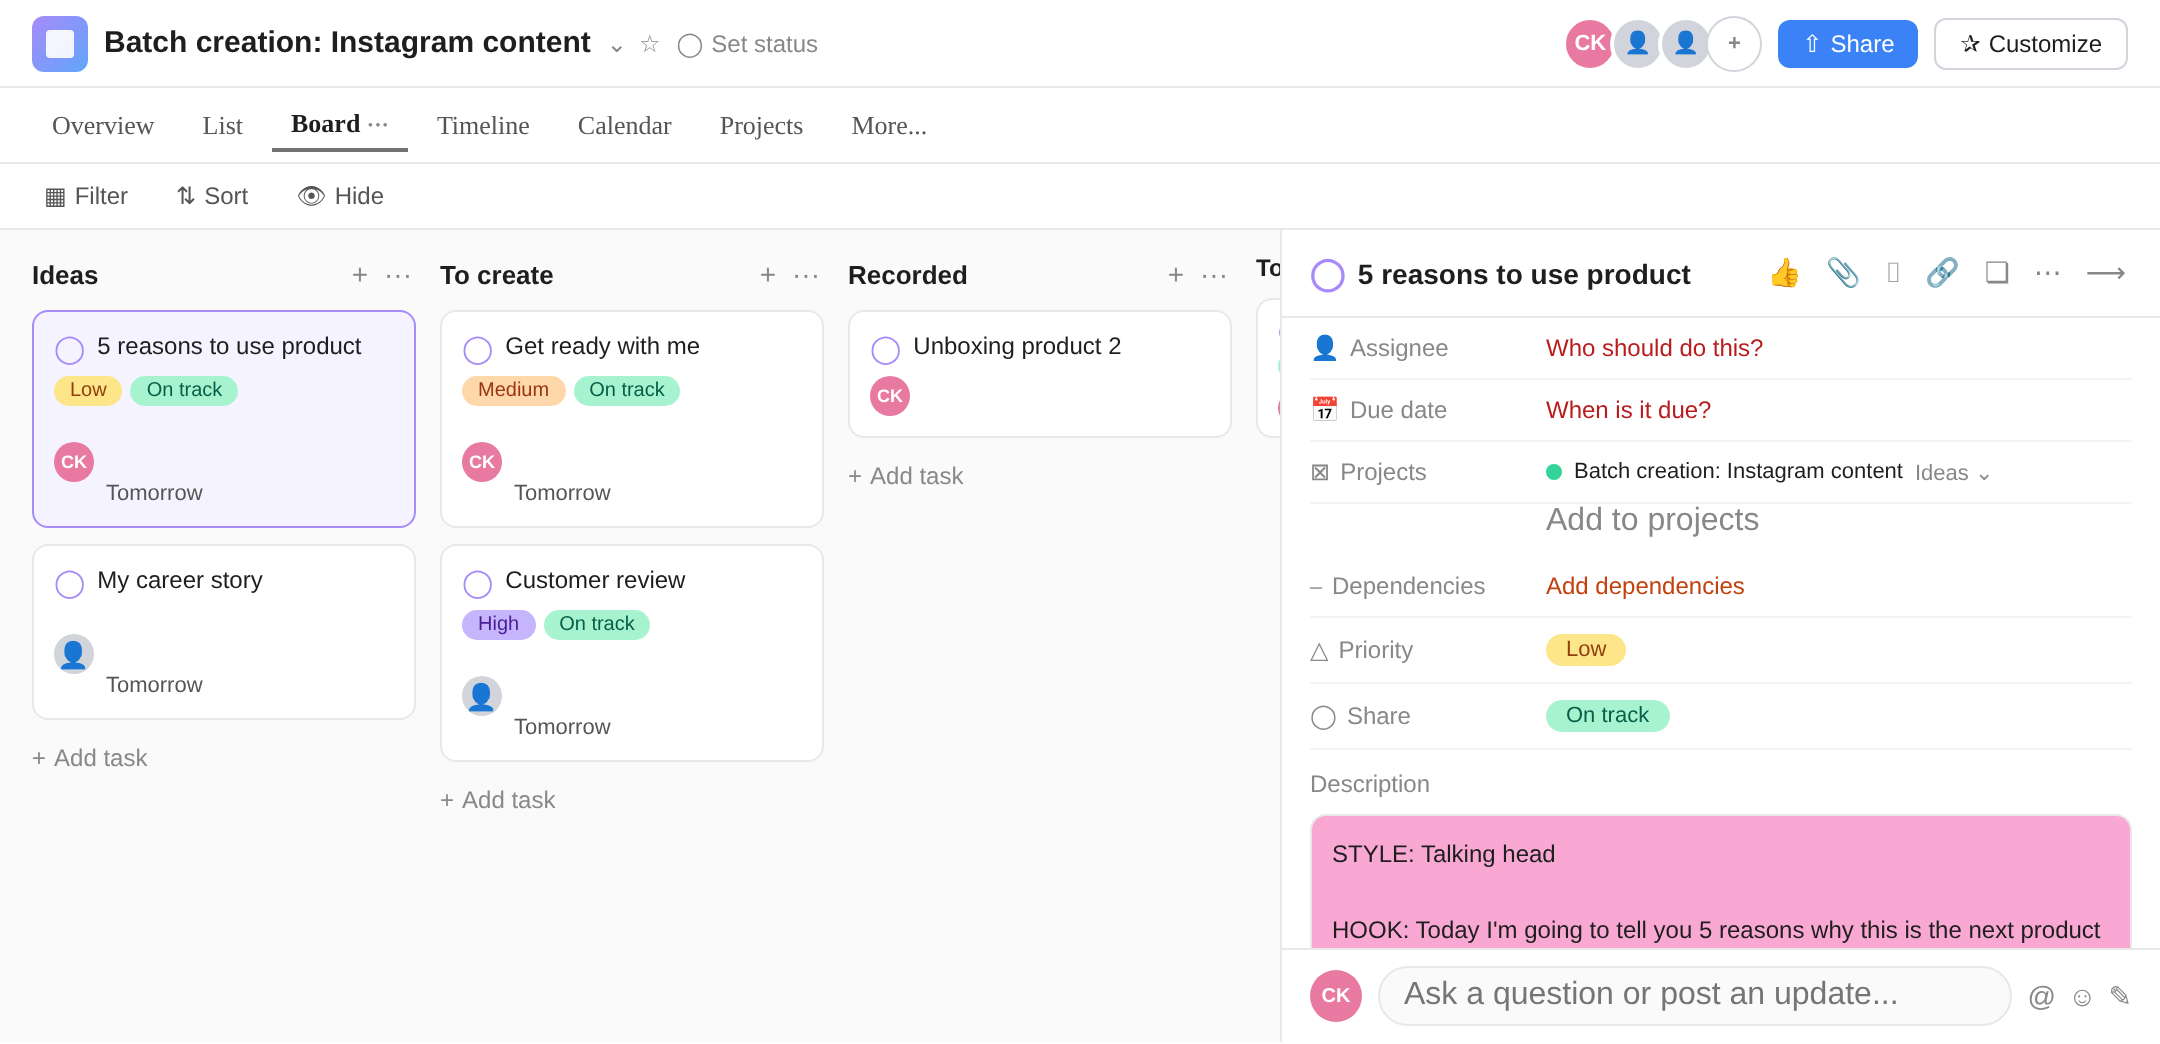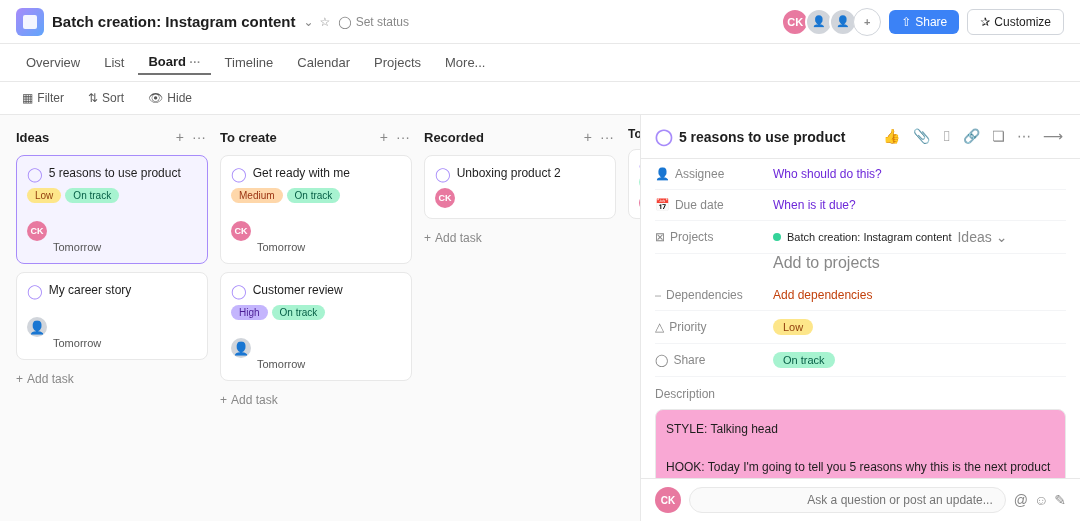--- a/index.html
+++ b/index.html
@@ -18,21 +18,21 @@
     .avatar-group { display: flex; }
     .avatar { width: 28px; height: 28px; border-radius: 50%; background: #e879a0; color: white; font-size: 11px; font-weight: 600; display: flex; align-items: center; justify-content: center; border: 2px solid white; margin-left: -4px; }
     .avatar:first-child { margin-left: 0; }
     .avatar.gray { background: #d1d5db; }
     .avatar.blue-outline { background: white; border: 1.5px solid #d1d5db; color: #888; }
     .btn-share { background: #3b82f6; color: white; border: none; border-radius: 6px; padding: 5px 12px; font-size: 12px; font-weight: 500; cursor: pointer; display: flex; align-items: center; gap: 4px; }
     .btn-customize { background: white; color: #1e1e1e; border: 1px solid #d1d5db; border-radius: 6px; padding: 5px 12px; font-size: 12px; font-weight: 500; cursor: pointer; display: flex; align-items: center; gap: 4px; }
 
     
     .nav-tabs { display: flex; align-items: center; padding: 0 16px; height: 38px; border-bottom: 1px solid #e8e8e8; gap: 4px; }
-    .nav-tab { padding: 4px 10px; border-radius: 4px; font-size: 13px; color: #555; cursor: pointer; }
+    .nav-tab { padding: 4px 10px; border-radius: 4px; font-size: 13px; color: #555; cursor: pointer; font-family: Liberation Serif, serif; }
     .nav-tab.active { font-weight: 600; color: #1e1e1e; border-bottom: 2px solid #737373; border-radius: 0; }
     .nav-tab-dots { font-size: 11px; color: #888; }
 
     
     .toolbar { display: flex; align-items: center; padding: 6px 16px; gap: 12px; border-bottom: 1px solid #e8e8e8; }
     .toolbar-btn { display: flex; align-items: center; gap: 4px; color: #555; font-size: 12px; cursor: pointer; padding: 3px 6px; border-radius: 4px; }
 
     
     .main { display: flex; height: calc(522px - 44px - 38px - 34px); overflow: hidden; }
 
@@ -65,32 +65,32 @@
     .detail-panel { width: 440px; flex-shrink: 0; border-left: 1px solid #e8e8e8; background: white; display: flex; flex-direction: column; overflow: hidden; }
     .detail-header { display: flex; align-items: center; justify-content: space-between; padding: 10px 14px; border-bottom: 1px solid #e8e8e8; }
     .detail-title { display: flex; align-items: center; gap: 6px; font-size: 14px; font-weight: 600; color: #1e1e1e; }
     .detail-check { color: #a78bfa; font-size: 16px; }
     .detail-actions { display: flex; gap: 6px; color: #888; }
     .detail-action-btn { cursor: pointer; padding: 3px; font-size: 14px; }
     .detail-body { flex: 1; overflow-y: auto; padding: 0 14px; }
     .detail-row { display: flex; align-items: center; padding: 8px 0; border-bottom: 1px solid #f3f4f6; gap: 8px; }
     .detail-label { width: 110px; font-size: 12px; color: #888; flex-shrink: 0; display: flex; align-items: center; gap: 5px; }
     .detail-value { font-size: 12px; color: #1e1e1e; display: flex; align-items: center; gap: 6px; }
-    .detail-value-placeholder { font-size: 12px; color: #6d28d9; }
+    .detail-value-placeholder { font-size: 12px; color: #b91c1c; }
     .project-dot { width: 8px; height: 8px; border-radius: 50%; background: #34d399; flex-shrink: 0; }
     .tag-priority-low { background: #fde68a; color: #92400e; padding: 2px 10px; border-radius: 10px; font-size: 11px; font-weight: 500; }
     .tag-status-on-track { background: #a7f3d0; color: #065f46; padding: 2px 10px; border-radius: 10px; font-size: 11px; font-weight: 500; }
 
     .description-section { padding: 10px 0; }
     .desc-label { font-size: 12px; color: #888; margin-bottom: 8px; }
     .desc-box { border: 1px solid #e8e8e8; border-radius: 8px; padding: 10px; min-height: 90px; background: #f9a8d4; }
     .desc-text { font-size: 12px; color: #1e1e1e; line-height: 1.6; }
     .comment-section { padding: 8px 14px; border-top: 1px solid #e8e8e8; display: flex; align-items: center; gap: 8px; }
     .comment-avatar { width: 26px; height: 26px; border-radius: 50%; background: #e879a0; color: white; font-size: 10px; font-weight: 600; display: flex; align-items: center; justify-content: center; flex-shrink: 0; }
-    .comment-input { flex: 1; border: 1px solid #e8e8e8; border-radius: 20px; padding: 5px 12px; font-size: 12px; color: #888; background: #fafafa; outline: none; text-align: right; }
+    .comment-input { flex: 1; border: 1px solid #e8e8e8; border-radius: 20px; padding: 5px 12px; font-size: 16px; color: #888; background: #fafafa; outline: none; }
     .comment-icons { display: flex; gap: 6px; color: #888; font-size: 14px; }
   </style>
 </head>
 <body>
 
 <div class="top-bar">
   <div class="top-bar-left">
     <div class="app-icon">
       <div class="app-icon-inner"></div>
     </div>
@@ -317,21 +317,21 @@
       </div>
 
       <div class="detail-row">
         <div class="detail-label">
           <span>⊠</span>
           <span>Projects</span>
         </div>
         <div class="detail-value">
           <span class="project-dot"></span>
           <span style="color:#1e1e1e;font-size:11px;">Batch creation: Instagram content</span>
-          <span style="color:#888;font-size:14px;">
+          <span style="color:#888;font-size:11px;">
             <span>Ideas</span>
             <span> ⌄</span>
           </span>
         </div>
       </div>
 
       <div class="detail-row" style="border-bottom:none;padding-top:0;">
         <div class="detail-label"></div>
         <div class="detail-value" style="color:#888;font-size:16px;">
           <span>Add to projects</span>

